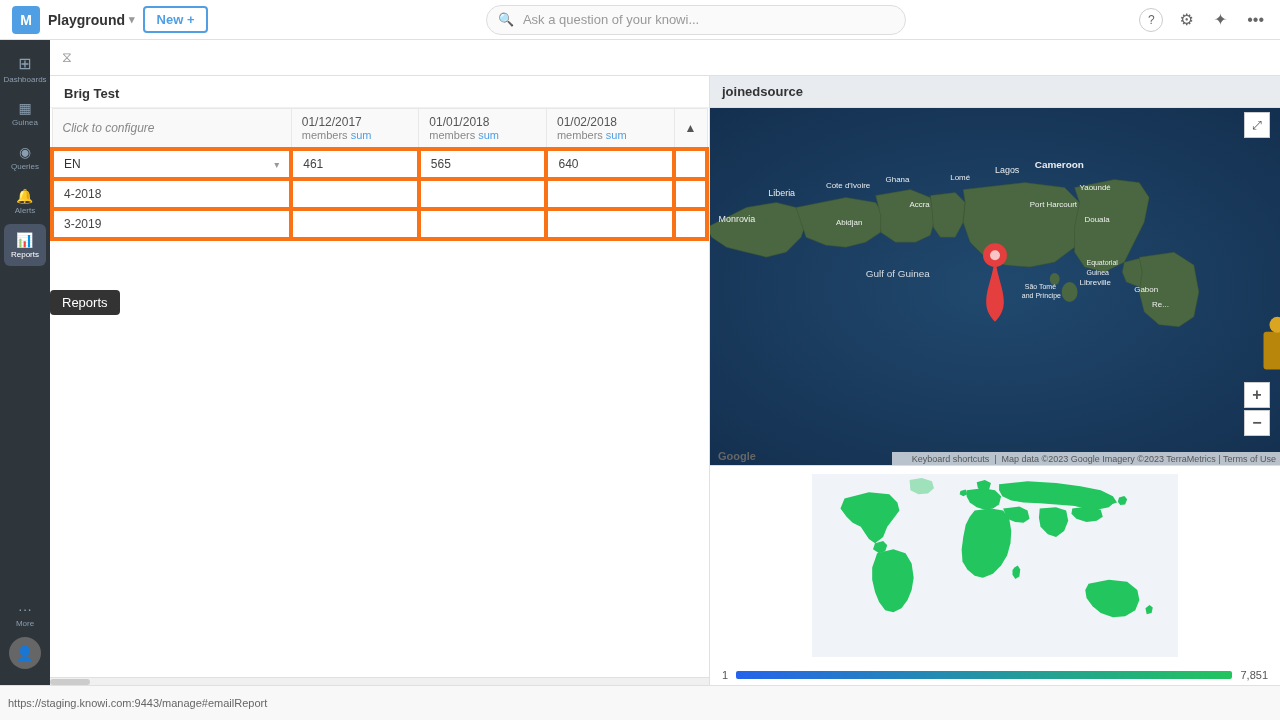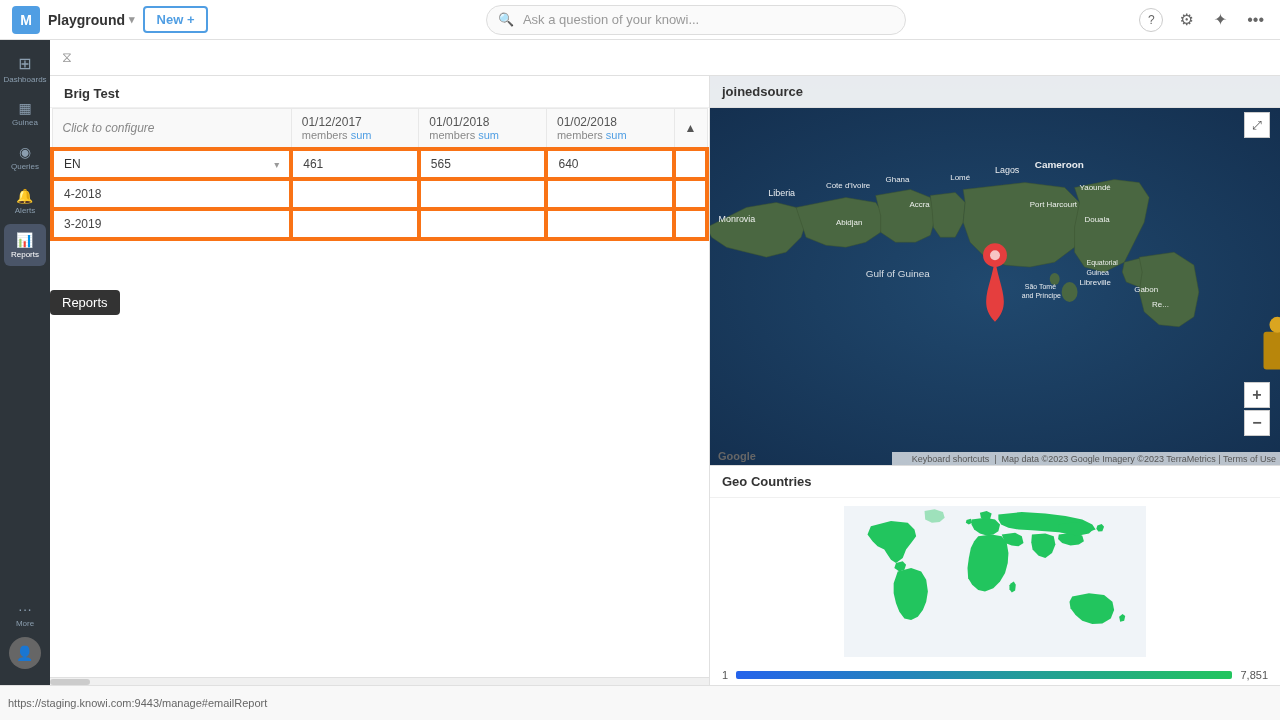--- a/index.html
+++ b/index.html
@@ -599,21 +599,20 @@
             <div class="map-attribution">
               <span style="cursor:pointer;padding-left:16px;">Keyboard shortcuts</span>
               &nbsp;|&nbsp;
               <span>Map data ©2023 Google Imagery ©2023 TerraMetrics | Terms of Use</span>
             </div>
             <div class="google-logo">Google</div>
           </div>
         </div>
 
         <div class="geo-section">
-          <div class="geo-title">Geo Countries</div>
           <div class="world-map-container">
 
             <svg viewBox="0 0 900 450" class="world-map-svg">
               <rect width="900" height="450" fill="#f0f4f8"></rect>
 
               <path d="M80,60 L140,45 L190,50 L210,70 L215,90 L200,110 L185,130 L175,155 L155,170 L140,160 L130,145 L120,130 L100,120 L85,105 L70,85 Z" fill="#22c55e"></path>
 
               <path d="M155,170 L175,165 L185,175 L180,190 L165,195 L150,185 Z" fill="#22c55e"></path>
 
               <path d="M160,195 L200,185 L230,195 L245,220 L250,255 L245,285 L235,310 L220,330 L200,340 L180,335 L165,315 L155,290 L148,260 L148,230 L155,210 Z" fill="#22c55e"></path>

